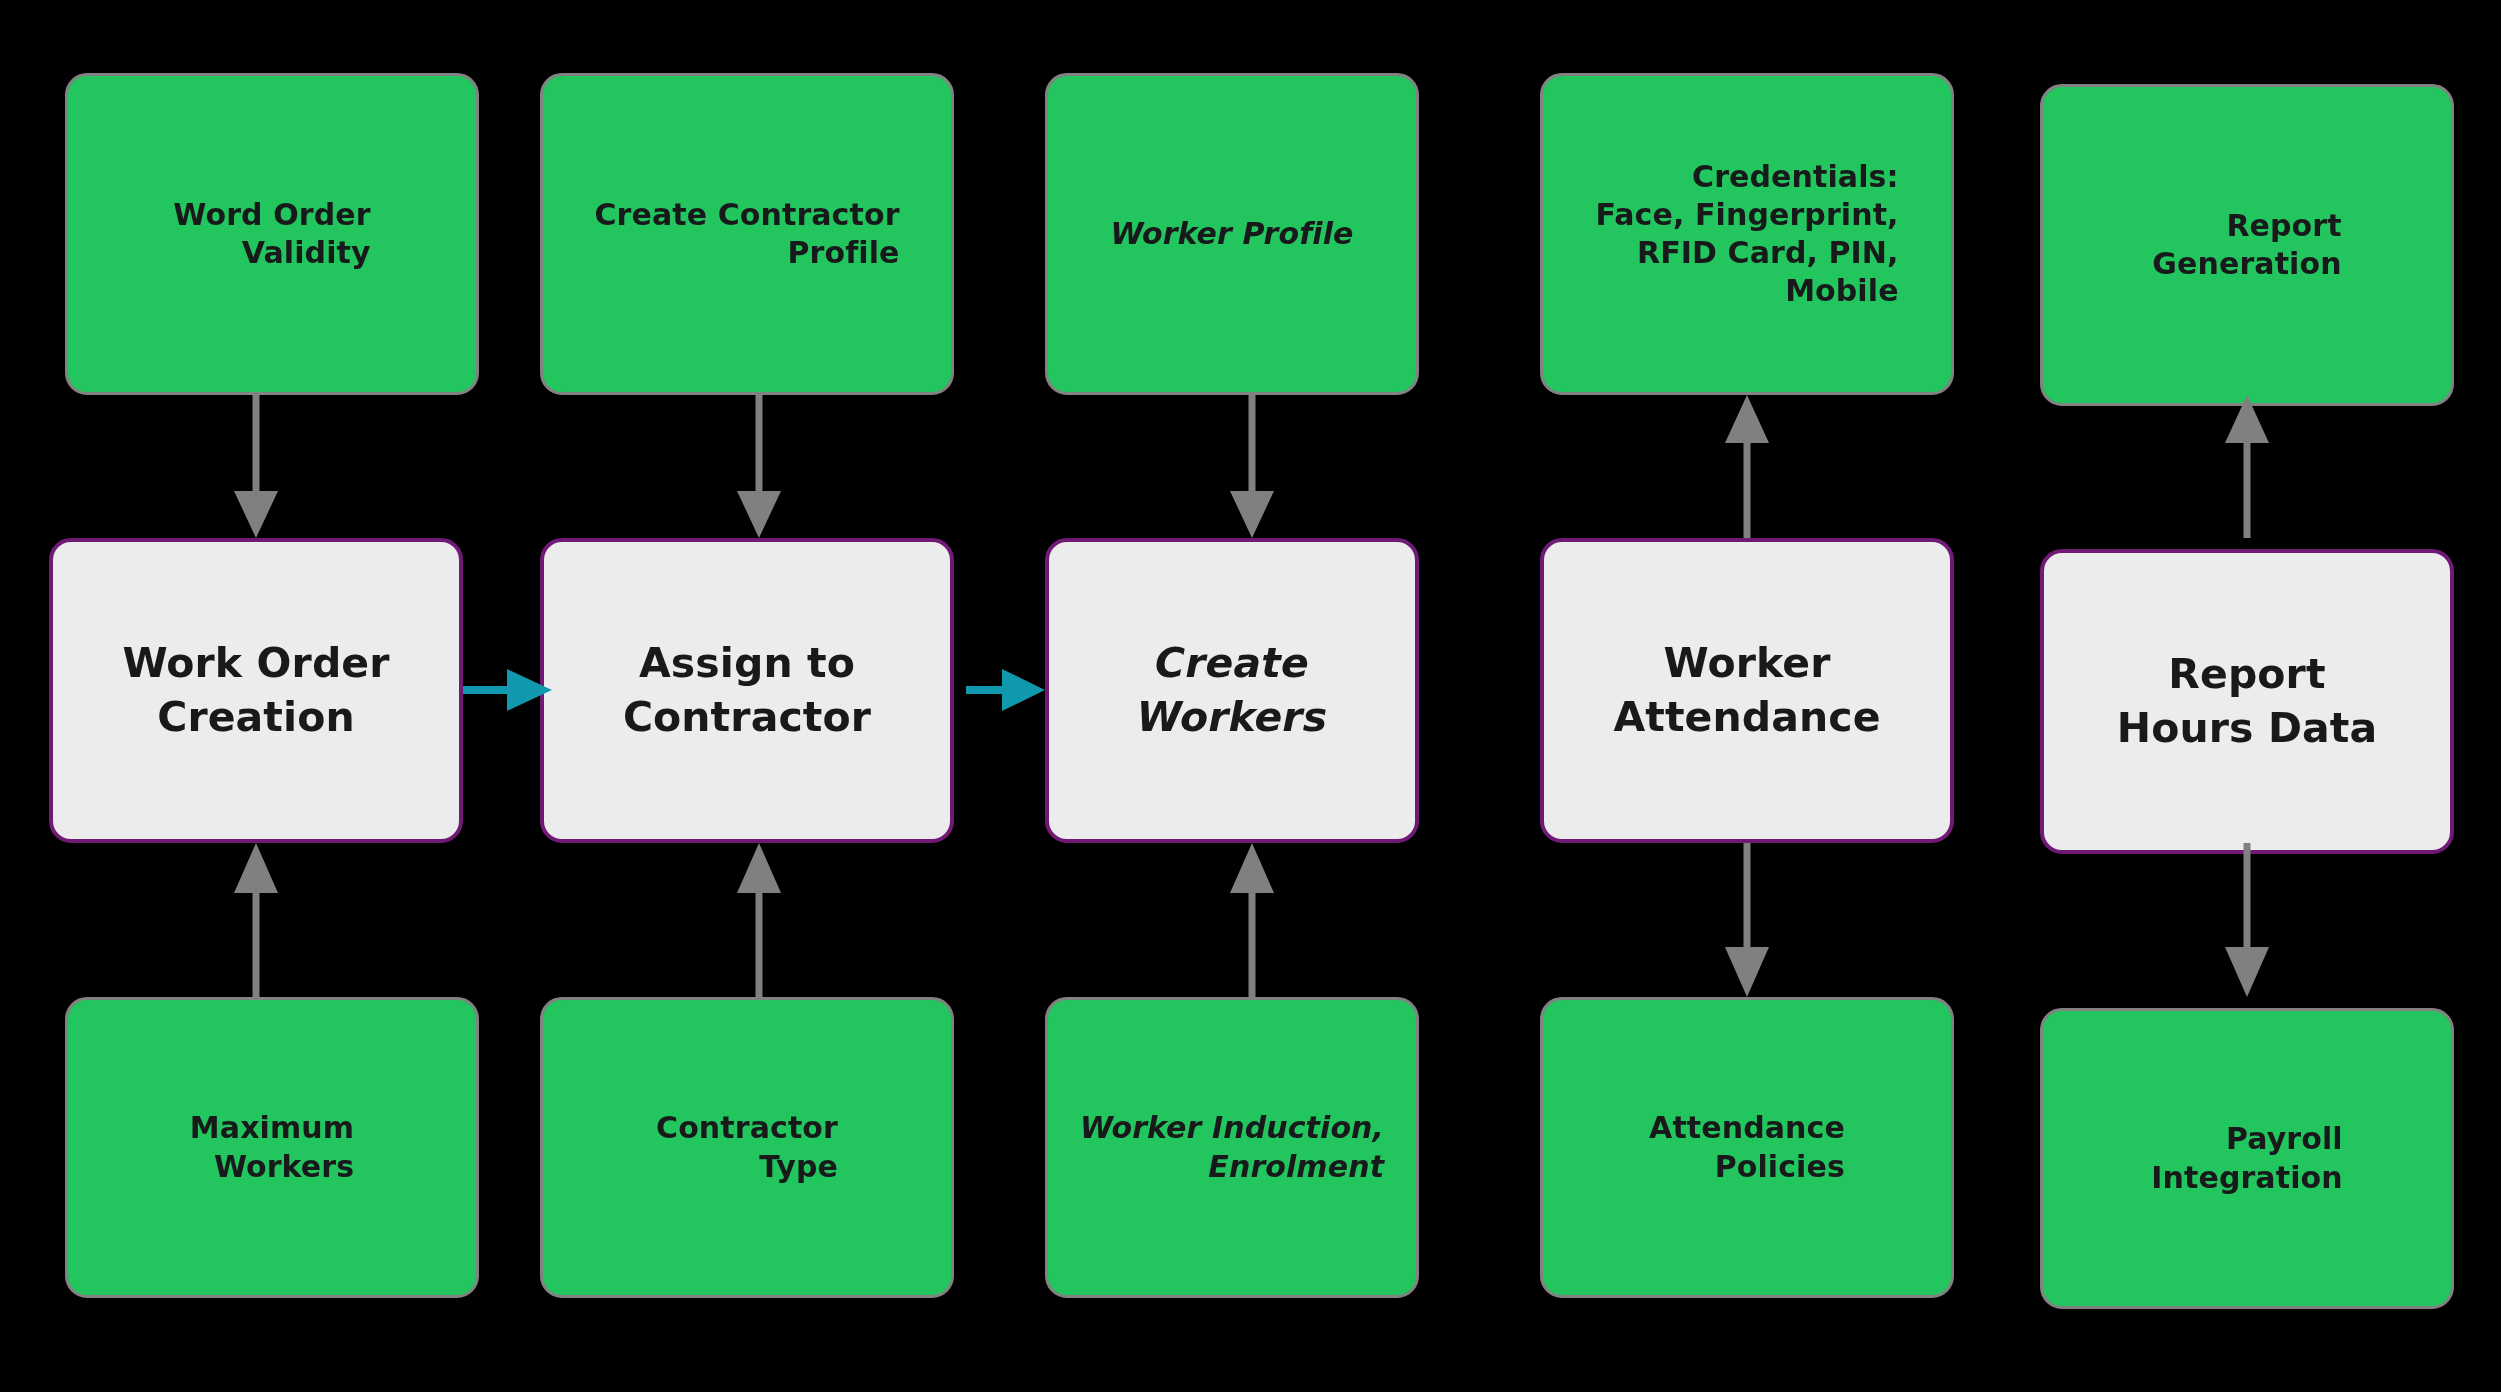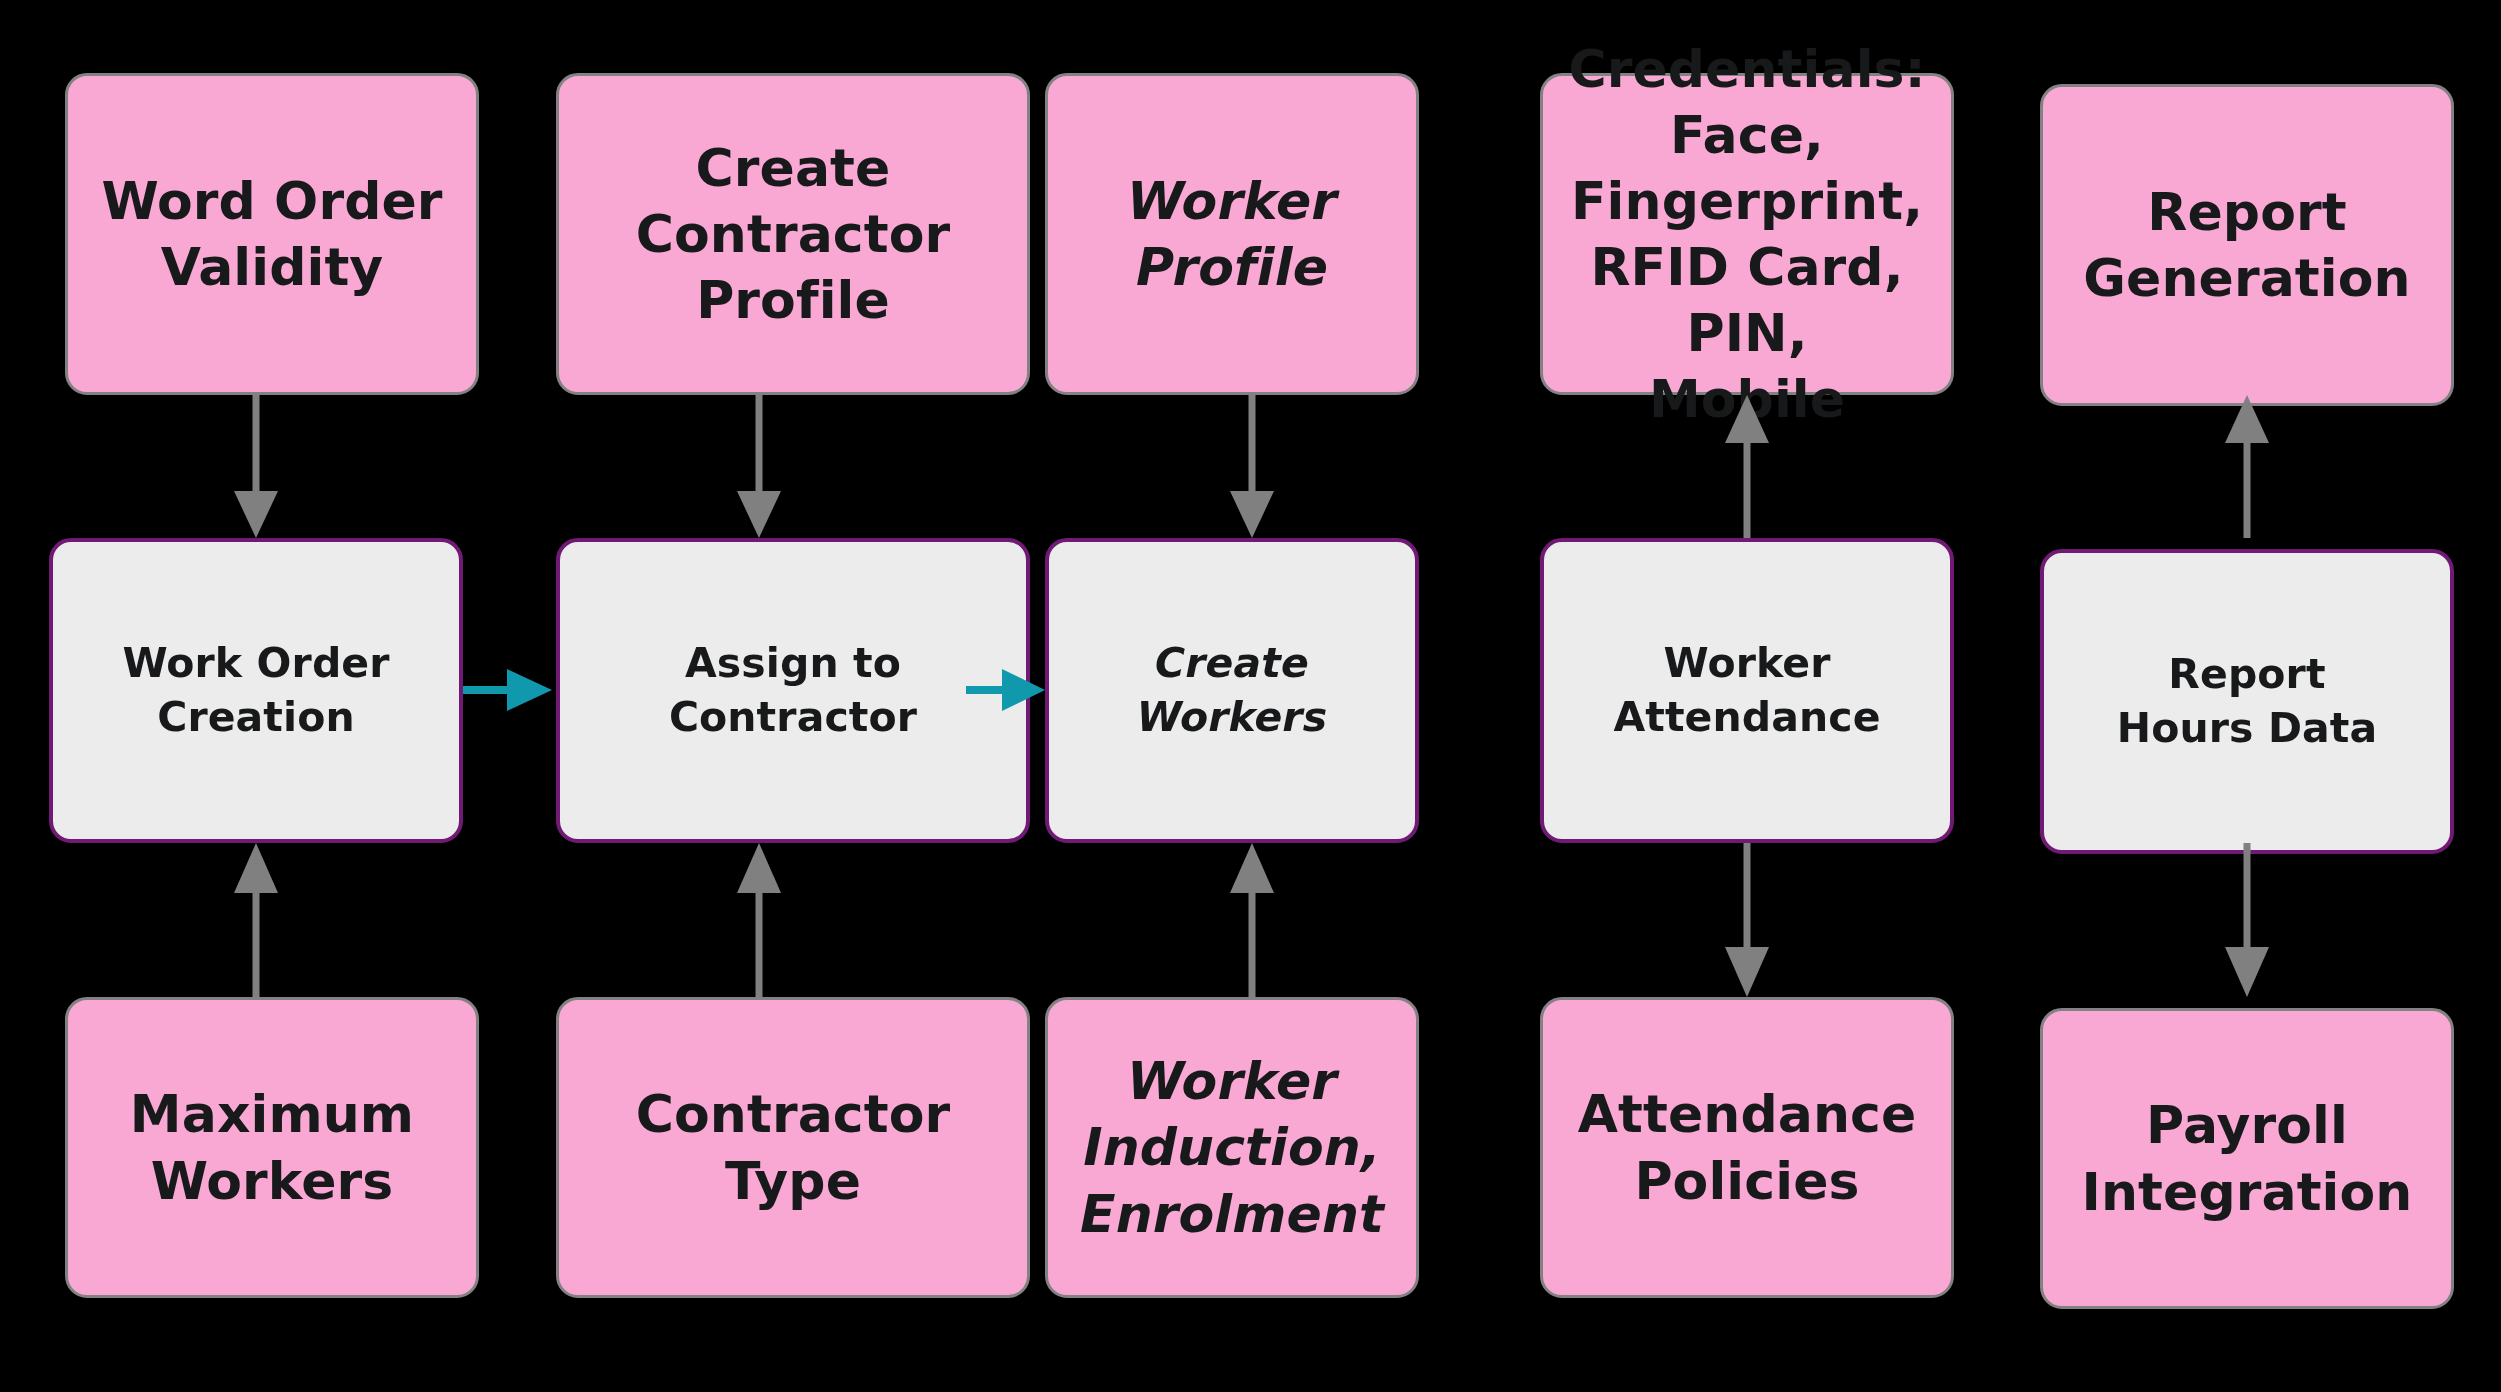--- a/index.html
+++ b/index.html
@@ -36,37 +36,38 @@
     letter-spacing: 0.1px;
   }
 
   .node .label {
     display: block;
     white-space: pre-line;
   }
 
   
   .node.support {
-    background: #f9a8d4;
+    background: #22c55e;
     border: 3px solid #828282;
-    font-size: 52px;
+    font-size: 30px;
     line-height: 1.27;
+    text-align: right;
   }
 
   
   .node.primary {
     background: #ececec;
     border: 4px solid #701a75;
     font-size: 41px;
     line-height: 1.30;
   }
 
   
   .c1 { left: 49px;   width: 414px; }
-  .c2 { left: 556px;  width: 474px; }
+  .c2 { left: 540px;  width: 414px; }
   .c3 { left: 1045px; width: 374px; font-style: italic; }
   .c4 { left: 1540px; width: 414px; }
   .c5 { left: 2040px; width: 414px; margin-top: 11px; }
 
   .row-top    { top: 73px;  height: 322px; }
   .row-mid    { top: 538px; height: 305px; }
   .row-bottom { top: 997px; height: 301px; }
 
   
   .node.support.c1 { width: 414px; margin-left: 16px; }

